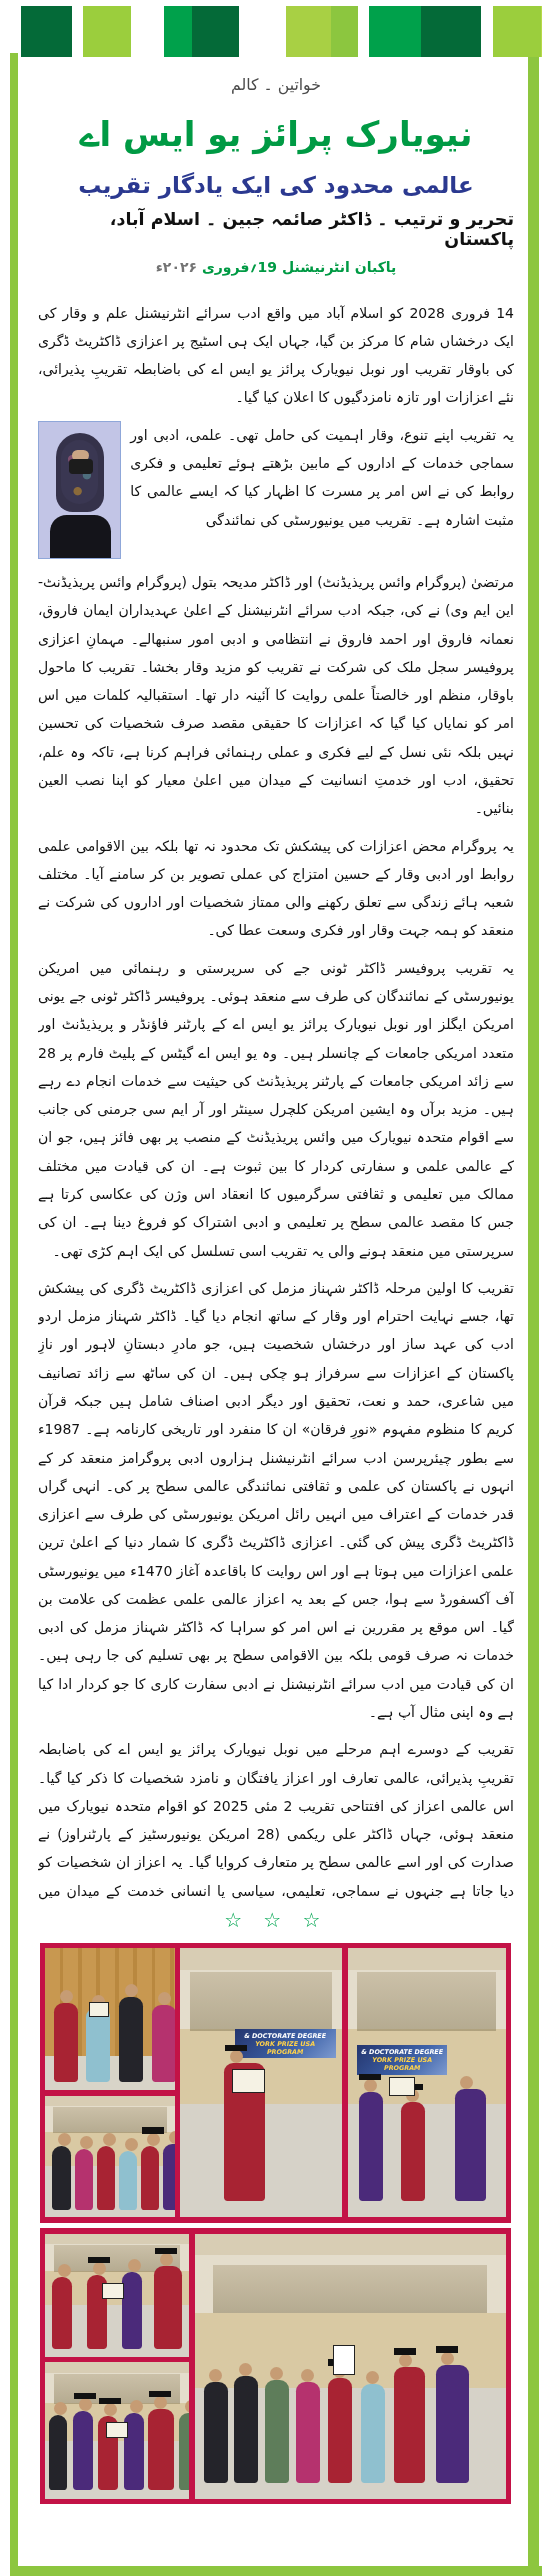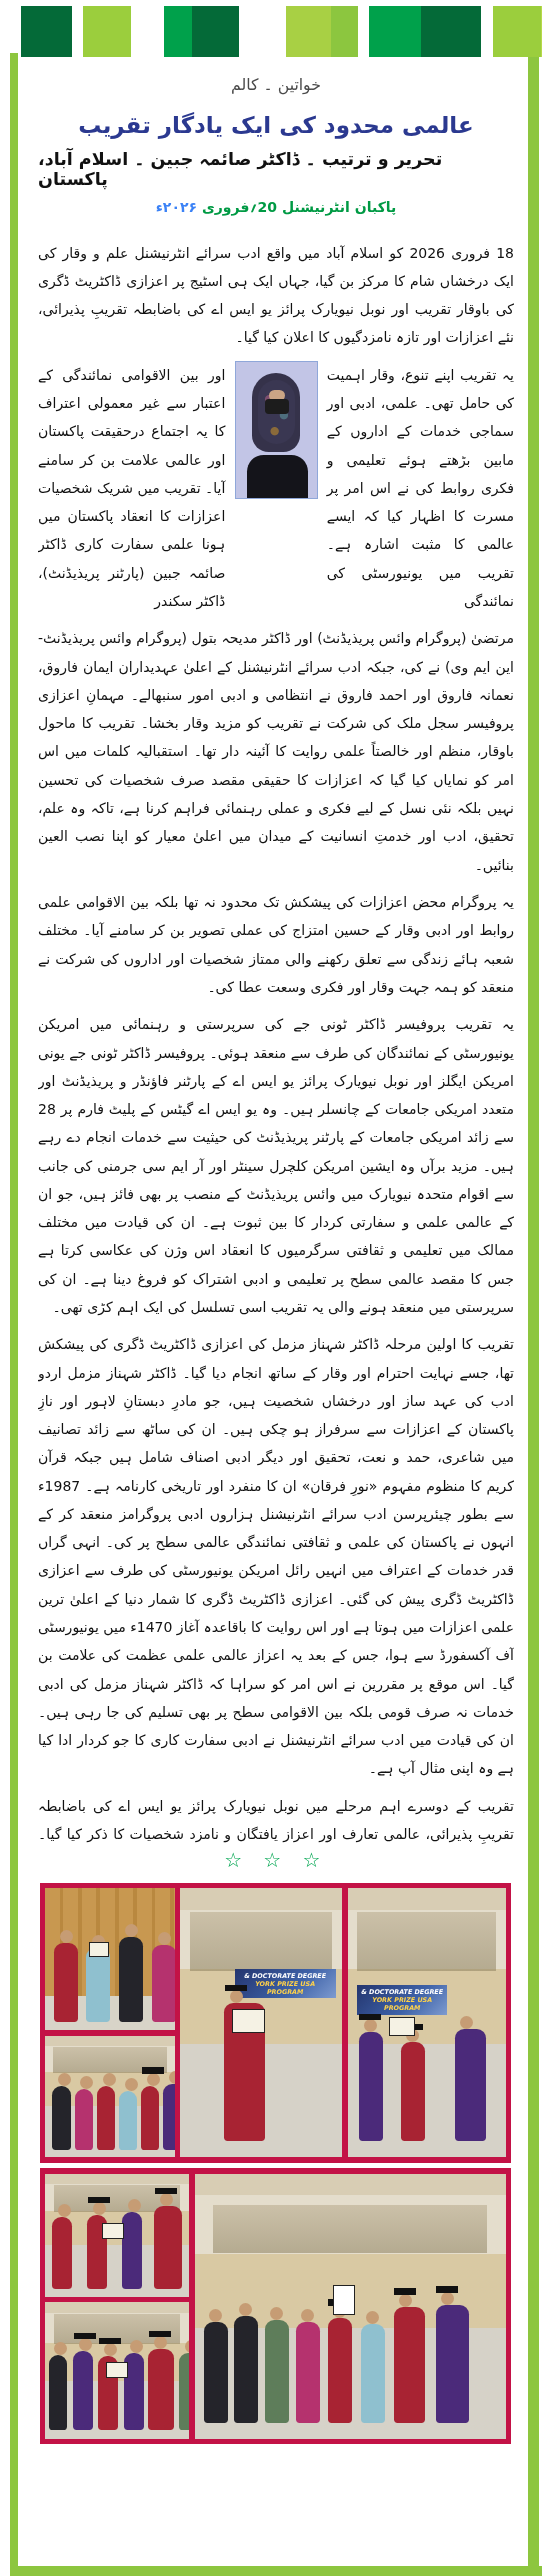--- a/index.html
+++ b/index.html
@@ -18,23 +18,23 @@
   .b2{left:73px;width:48px;background:#9bce3d;}
   .b3{left:154px;width:75px;background:linear-gradient(90deg,#00a14b 0 38%,#046a38 38%);}
   .b4{left:276px;width:72px;background:linear-gradient(90deg,#a8d044 0 62%,#8cc63f 62%);}
   .b5{left:359px;width:112px;background:linear-gradient(90deg,#00a14b 0 46%,#046a38 46%);}
   .b6{left:483px;width:69px;background:linear-gradient(90deg,#9bce3d 0 70%,#b8d94a 70%);}
   
   .kicker{margin:75px 28px 0;text-align:center;color:#4a4a4a;font-size:15.7px;}
   .h1{margin:13px 28px 0;text-align:center;color:#009a44;font-size:38px;font-weight:bold;line-height:1.15;}
   .h2{margin:20px 28px 0;text-align:center;color:#009a44;font-size:34px;font-weight:bold;}
   .subhead{margin:18.4px 28px 0;text-align:center;color:#2b3990;font-size:23px;font-weight:bold;}
-  .byline{margin:11px 28px 0;text-align:left;color:#111;font-size:17.5px;font-weight:bold;}
+  .byline{margin:11px 28px 0;text-align:right;color:#111;font-size:17.5px;font-weight:bold;}
   .credit{margin:9.2px 28px 0;text-align:center;font-size:14px;font-weight:bold;color:#009a44;}
-  .credit .year{color:#3b82f6;}
+  .credit .year{color:#737373;}
   
   .body-text{margin:24px 28px 0;height:1609px;overflow:hidden;color:#111;
              font-size:14px;line-height:2.02;text-align:justify;}
   .body-text p{margin:0 0 9.2px;}
   .wrap-band{display:flex;gap:9.2px;margin-bottom:9.2px;align-items:flex-start;}
   .wrap-col{flex:1;}
   
   .portrait{flex:0 0 81px;height:136px;background:#c2c5e6;border:1.8px solid #8fa7d9;
             position:relative;overflow:hidden;}
   .portrait .scarf{position:absolute;top:11px;left:16.6px;width:48px;height:79px;background:#35324a;
@@ -87,37 +87,37 @@
     <div class="sq b4 diag"></div>
     <div class="sq b5 diag"></div>
     <div class="sq b6 diag"></div>
   </div>
 
   <div class="border-left"></div>
   <div class="border-right"></div>
   <div class="border-bottom"></div>
 
   <div class="kicker">خواتین ۔ کالم</div>
+  <div class="h2">نیویارک پرائز یو ایس اے</div>
   <div class="subhead">عالمی محدود کی ایک یادگار تقریب</div>
   <div class="byline">تحریر و ترتیب ۔ ڈاکٹر صائمہ جبین ۔ اسلام آباد، پاکستان</div>
-  <div class="credit"><span>پاکبان انٹرنیشنل 20؍فروری </span><span class="year">۲۰۲۶ء</span></div>
+  <div class="credit"><span>پاکبان انٹرنیشنل 19؍فروری </span><span class="year">۲۰۲۶ء</span></div>
 
   <div class="body-text">
-    <p>18 فروری 2026 کو اسلام آباد میں واقع ادب سرائے انٹرنیشنل علم و وقار کی ایک درخشاں شام کا مرکز بن گیا، جہاں ایک ہی اسٹیج پر اعزازی ڈاکٹریٹ ڈگری کی باوقار تقریب اور نوبل نیویارک پرائز یو ایس اے کی باضابطہ تقریبِ پذیرائی، نئے اعزازات اور تازہ نامزدگیوں کا اعلان کیا گیا۔</p>
+    <p>14 فروری 2028 کو اسلام آباد میں واقع ادب سرائے انٹرنیشنل علم و وقار کی ایک درخشاں شام کا مرکز بن گیا، جہاں ایک ہی اسٹیج پر اعزازی ڈاکٹریٹ ڈگری کی باوقار تقریب اور نوبل نیویارک پرائز یو ایس اے کی باضابطہ تقریبِ پذیرائی، نئے اعزازات اور تازہ نامزدگیوں کا اعلان کیا گیا۔</p>
 
     <div class="wrap-band">
       <div class="wrap-col">یہ تقریب اپنے تنوع، وقار اہمیت کی حامل تھی۔ علمی، ادبی اور سماجی خدمات کے اداروں کے مابین بڑھتے ہوئے تعلیمی و فکری روابط کی نے اس امر پر مسرت کا اظہار کیا کہ ایسے عالمی کا مثبت اشارہ ہے۔ تقریب میں یونیورسٹی کی نمائندگی</div>
       <div class="portrait">
         <div class="scarf"></div>
         <div class="scarf-pattern"></div>
         <div class="face"></div>
         <div class="mask"></div>
         <div class="body"></div>
       </div>
-      <div class="wrap-col">اور بین الاقوامی نمائندگی کے اعتبار سے غیر معمولی اعتراف کا یہ اجتماع درحقیقت پاکستان اور عالمی علامت بن کر سامنے آیا۔ تقریب میں شریک شخصیات اعزازات کا انعقاد پاکستان میں ہونا علمی سفارت کاری ڈاکٹر صائمہ جبین (پارٹنر پریذیڈنٹ)، ڈاکٹر سکندر</div>
     </div>
 
     <p>مرتضیٰ (پروگرام وائس پریذیڈنٹ) اور ڈاکٹر مدیحہ بتول (پروگرام وائس پریذیڈنٹ-این ایم وی) نے کی، جبکہ ادب سرائے انٹرنیشنل کے اعلیٰ عہدیداران ایمان فاروق، نعمانہ فاروق اور احمد فاروق نے انتظامی و ادبی امور سنبھالے۔ مہمانِ اعزازی پروفیسر سجل ملک کی شرکت نے تقریب کو مزید وقار بخشا۔ تقریب کا ماحول باوقار، منظم اور خالصتاً علمی روایت کا آئینہ دار تھا۔ استقبالیہ کلمات میں اس امر کو نمایاں کیا گیا کہ اعزازات کا حقیقی مقصد صرف شخصیات کی تحسین نہیں بلکہ نئی نسل کے لیے فکری و عملی رہنمائی فراہم کرنا ہے، تاکہ وہ علم، تحقیق، ادب اور خدمتِ انسانیت کے میدان میں اعلیٰ معیار کو اپنا نصب العین بنائیں۔</p>
     <p>یہ پروگرام محض اعزازات کی پیشکش تک محدود نہ تھا بلکہ بین الاقوامی علمی روابط اور ادبی وقار کے حسین امتزاج کی عملی تصویر بن کر سامنے آیا۔ مختلف شعبہ ہائے زندگی سے تعلق رکھنے والی ممتاز شخصیات اور اداروں کی شرکت نے منعقد کو ہمہ جہت وقار اور فکری وسعت عطا کی۔</p>
     <p>یہ تقریب پروفیسر ڈاکٹر ٹونی جے کی سرپرستی و رہنمائی میں امریکن یونیورسٹی کے نمائندگان کی طرف سے منعقد ہوئی۔ پروفیسر ڈاکٹر ٹونی جے یونی امریکن ایگلز اور نوبل نیویارک پرائز یو ایس اے کے پارٹنر فاؤنڈر و پریذیڈنٹ اور متعدد امریکی جامعات کے چانسلر ہیں۔ وہ یو ایس اے گیٹس کے پلیٹ فارم پر 28 سے زائد امریکی جامعات کے پارٹنر پریذیڈنٹ کی حیثیت سے خدمات انجام دے رہے ہیں۔ مزید برآں وہ ایشین امریکن کلچرل سینٹر اور آر ایم سی جرمنی کی جانب سے اقوام متحدہ نیویارک میں وائس پریذیڈنٹ کے منصب پر بھی فائز ہیں، جو ان کے عالمی علمی و سفارتی کردار کا بین ثبوت ہے۔ ان کی قیادت میں مختلف ممالک میں تعلیمی و ثقافتی سرگرمیوں کا انعقاد اس وژن کی عکاسی کرتا ہے جس کا مقصد عالمی سطح پر تعلیمی و ادبی اشتراک کو فروغ دینا ہے۔ ان کی سرپرستی میں منعقد ہونے والی یہ تقریب اسی تسلسل کی ایک اہم کڑی تھی۔</p>
     <p>تقریب کا اولین مرحلہ ڈاکٹر شہناز مزمل کی اعزازی ڈاکٹریٹ ڈگری کی پیشکش تھا، جسے نہایت احترام اور وقار کے ساتھ انجام دیا گیا۔ ڈاکٹر شہناز مزمل اردو ادب کی عہد ساز اور درخشاں شخصیت ہیں، جو مادرِ دبستانِ لاہور اور نازِ پاکستان کے اعزازات سے سرفراز ہو چکی ہیں۔ ان کی ساٹھ سے زائد تصانیف میں شاعری، حمد و نعت، تحقیق اور دیگر ادبی اصناف شامل ہیں جبکہ قرآن کریم کا منظوم مفہوم «نورِ فرقان» ان کا منفرد اور تاریخی کارنامہ ہے۔ 1987ء سے بطور چیئرپرسن ادب سرائے انٹرنیشنل ہزاروں ادبی پروگرامز منعقد کر کے انہوں نے پاکستان کی علمی و ثقافتی نمائندگی عالمی سطح پر کی۔ انہی گراں قدر خدمات کے اعتراف میں انہیں رائل امریکن یونیورسٹی کی طرف سے اعزازی ڈاکٹریٹ ڈگری پیش کی گئی۔ اعزازی ڈاکٹریٹ ڈگری کا شمار دنیا کے اعلیٰ ترین علمی اعزازات میں ہوتا ہے اور اس روایت کا باقاعدہ آغاز 1470ء میں یونیورسٹی آف آکسفورڈ سے ہوا، جس کے بعد یہ اعزاز عالمی علمی عظمت کی علامت بن گیا۔ اس موقع پر مقررین نے اس امر کو سراہا کہ ڈاکٹر شہناز مزمل کی ادبی خدمات نہ صرف قومی بلکہ بین الاقوامی سطح پر بھی تسلیم کی جا رہی ہیں۔ ان کی قیادت میں ادب سرائے انٹرنیشنل نے ادبی سفارت کاری کا جو کردار ادا کیا ہے وہ اپنی مثال آپ ہے۔</p>
     <p>تقریب کے دوسرے اہم مرحلے میں نوبل نیویارک پرائز یو ایس اے کی باضابطہ تقریبِ پذیرائی، عالمی تعارف اور اعزاز یافتگان و نامزد شخصیات کا ذکر کیا گیا۔ اس عالمی اعزاز کی افتتاحی تقریب 2 مئی 2025 کو اقوام متحدہ نیویارک میں منعقد ہوئی، جہاں ڈاکٹر علی ریکمی (28 امریکن یونیورسٹیز کے پارٹنراوز) نے صدارت کی اور اسے عالمی سطح پر متعارف کروایا گیا۔ یہ اعزاز ان شخصیات کو دیا جاتا ہے جنہوں نے سماجی، تعلیمی، سیاسی یا انسانی خدمت کے میدان میں نمایاں کردار ادا کیا ہو۔ اس کے دائرہ کار میں مختلف ممالک کے رہنما، ماہرین تعلیم، سماجی کارکن اور پالیسی ساز شامل رہے ہیں۔ جن عالمی شخصیات کو اس اعزاز سے نوازا جا چکا ہے ان میں عزت مآب ڈونلڈ جے ٹرمپ (جن کا ایوارڈ قیصر مصطفیٰ بھٹہ صدر پاکستانی ری پبلک پارٹی نے وصول کیا)، کینیڈا کے وزیراعظم عزت مآب مارک کارنے، امریکی کانگریس کے رکن گریگوری مِکس، برامپٹن کینیڈا کے میئر پیٹرک براؤن، یونی امریکن ایگلز کی پارٹنر پریذیڈنٹس ڈاکٹر صائمہ جبین اور ڈاکٹر ثناء رشید، ہابرٹ براؤن سٹیز کینیڈین امیگریشن فرم اور اس کے سی ای او نک ولسن، کینیڈین امیگریشن کنسلٹنٹ ڈاکٹر کرشمہ شرما کے نام شامل ہیں۔</p>
 
   </div>
 

